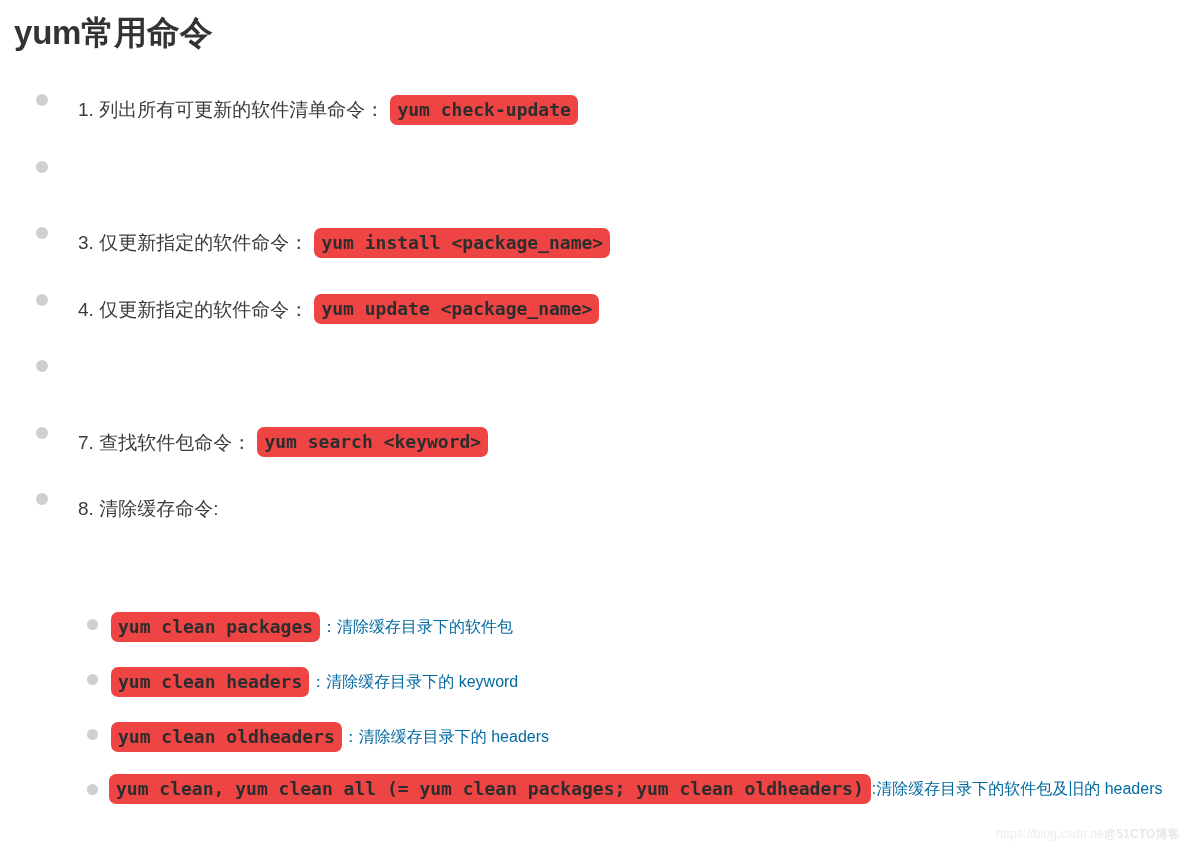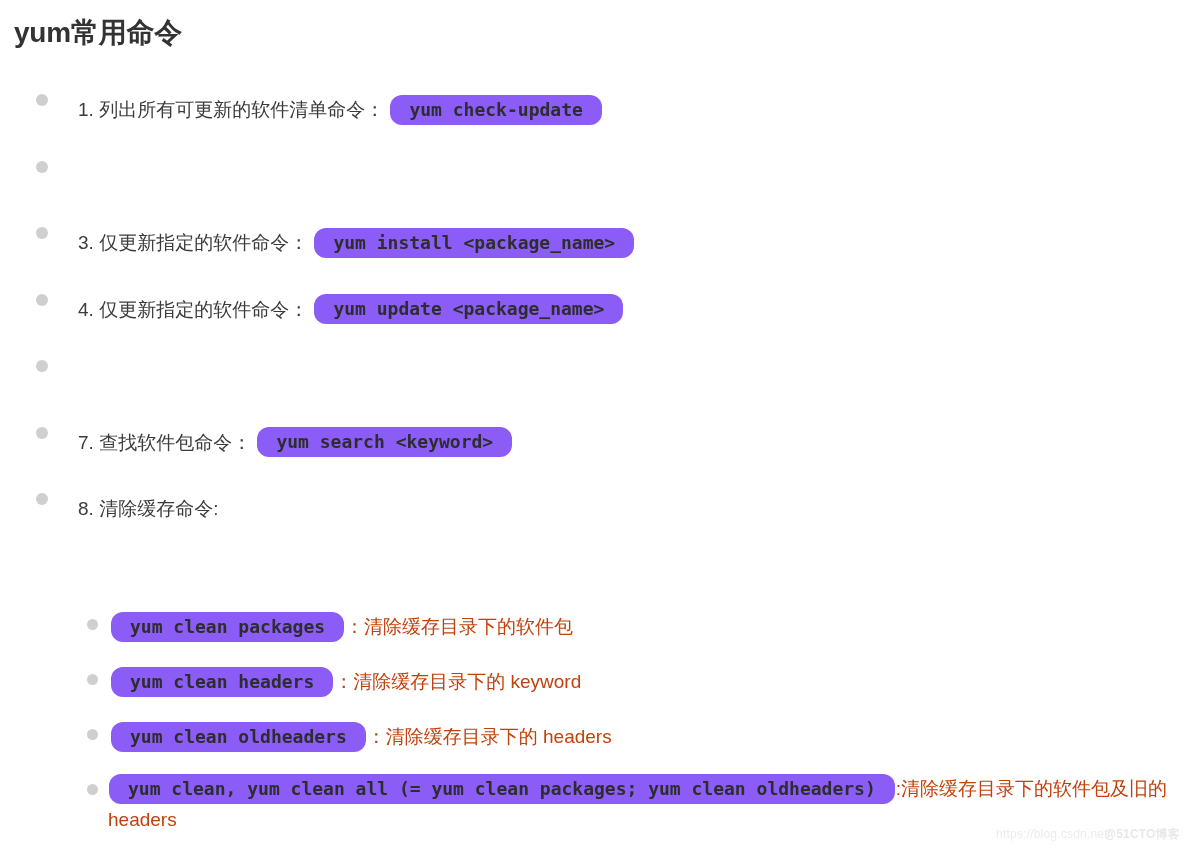--- a/index.html
+++ b/index.html
@@ -15,21 +15,21 @@
     font-family: "Liberation Sans", "DejaVu Sans", sans-serif;
     color: #3b3b3b;
     -webkit-font-smoothing: antialiased;
   }
 
   
   .page-title {
     position: absolute;
     left: 14px;
     top: 12px;
-    font-size: 28px;
+    font-size: 33px;
     line-height: 42px;
     font-weight: bold;
     color: #333333;
     letter-spacing: -0.2px;
     white-space: nowrap;
   }
 
   
   .main-list {
     position: absolute;
@@ -65,23 +65,23 @@
     color: #3b3b3b;
   }
   .item-text {
     font-size: 19px;
     vertical-align: middle;
   }
 
   
   .code {
     display: inline-block;
-    background: #8b5cf6;
-    border-radius: 12px;
-    padding: 3px 19px;
+    background: #ef4444;
+    border-radius: 7px;
+    padding: 3px 7px;
     margin: 0 1px;
     font-family: "DejaVu Sans Mono", "Liberation Mono", monospace;
     font-size: 18px;
     line-height: 24px;
     font-weight: bold;
     color: #2d2d2d;
     vertical-align: middle;
     letter-spacing: 0px;
   }
 
@@ -120,22 +120,22 @@
   .sub-item.wrap .sub-line {
     position: relative;
     left: 0;
     top: 0;
     margin-left: 108px;
     width: 1060px;
     white-space: normal;
     word-break: break-word;
   }
   .sub-desc {
-    font-size: 19px;
-    color: #c2410c;
+    font-size: 16px;
+    color: #0369a1;
     vertical-align: middle;
   }
 
   
   .watermark {
     position: absolute;
     right: 4px;
     bottom: 6px;
     font-size: 12px;
     color: #ececec;

